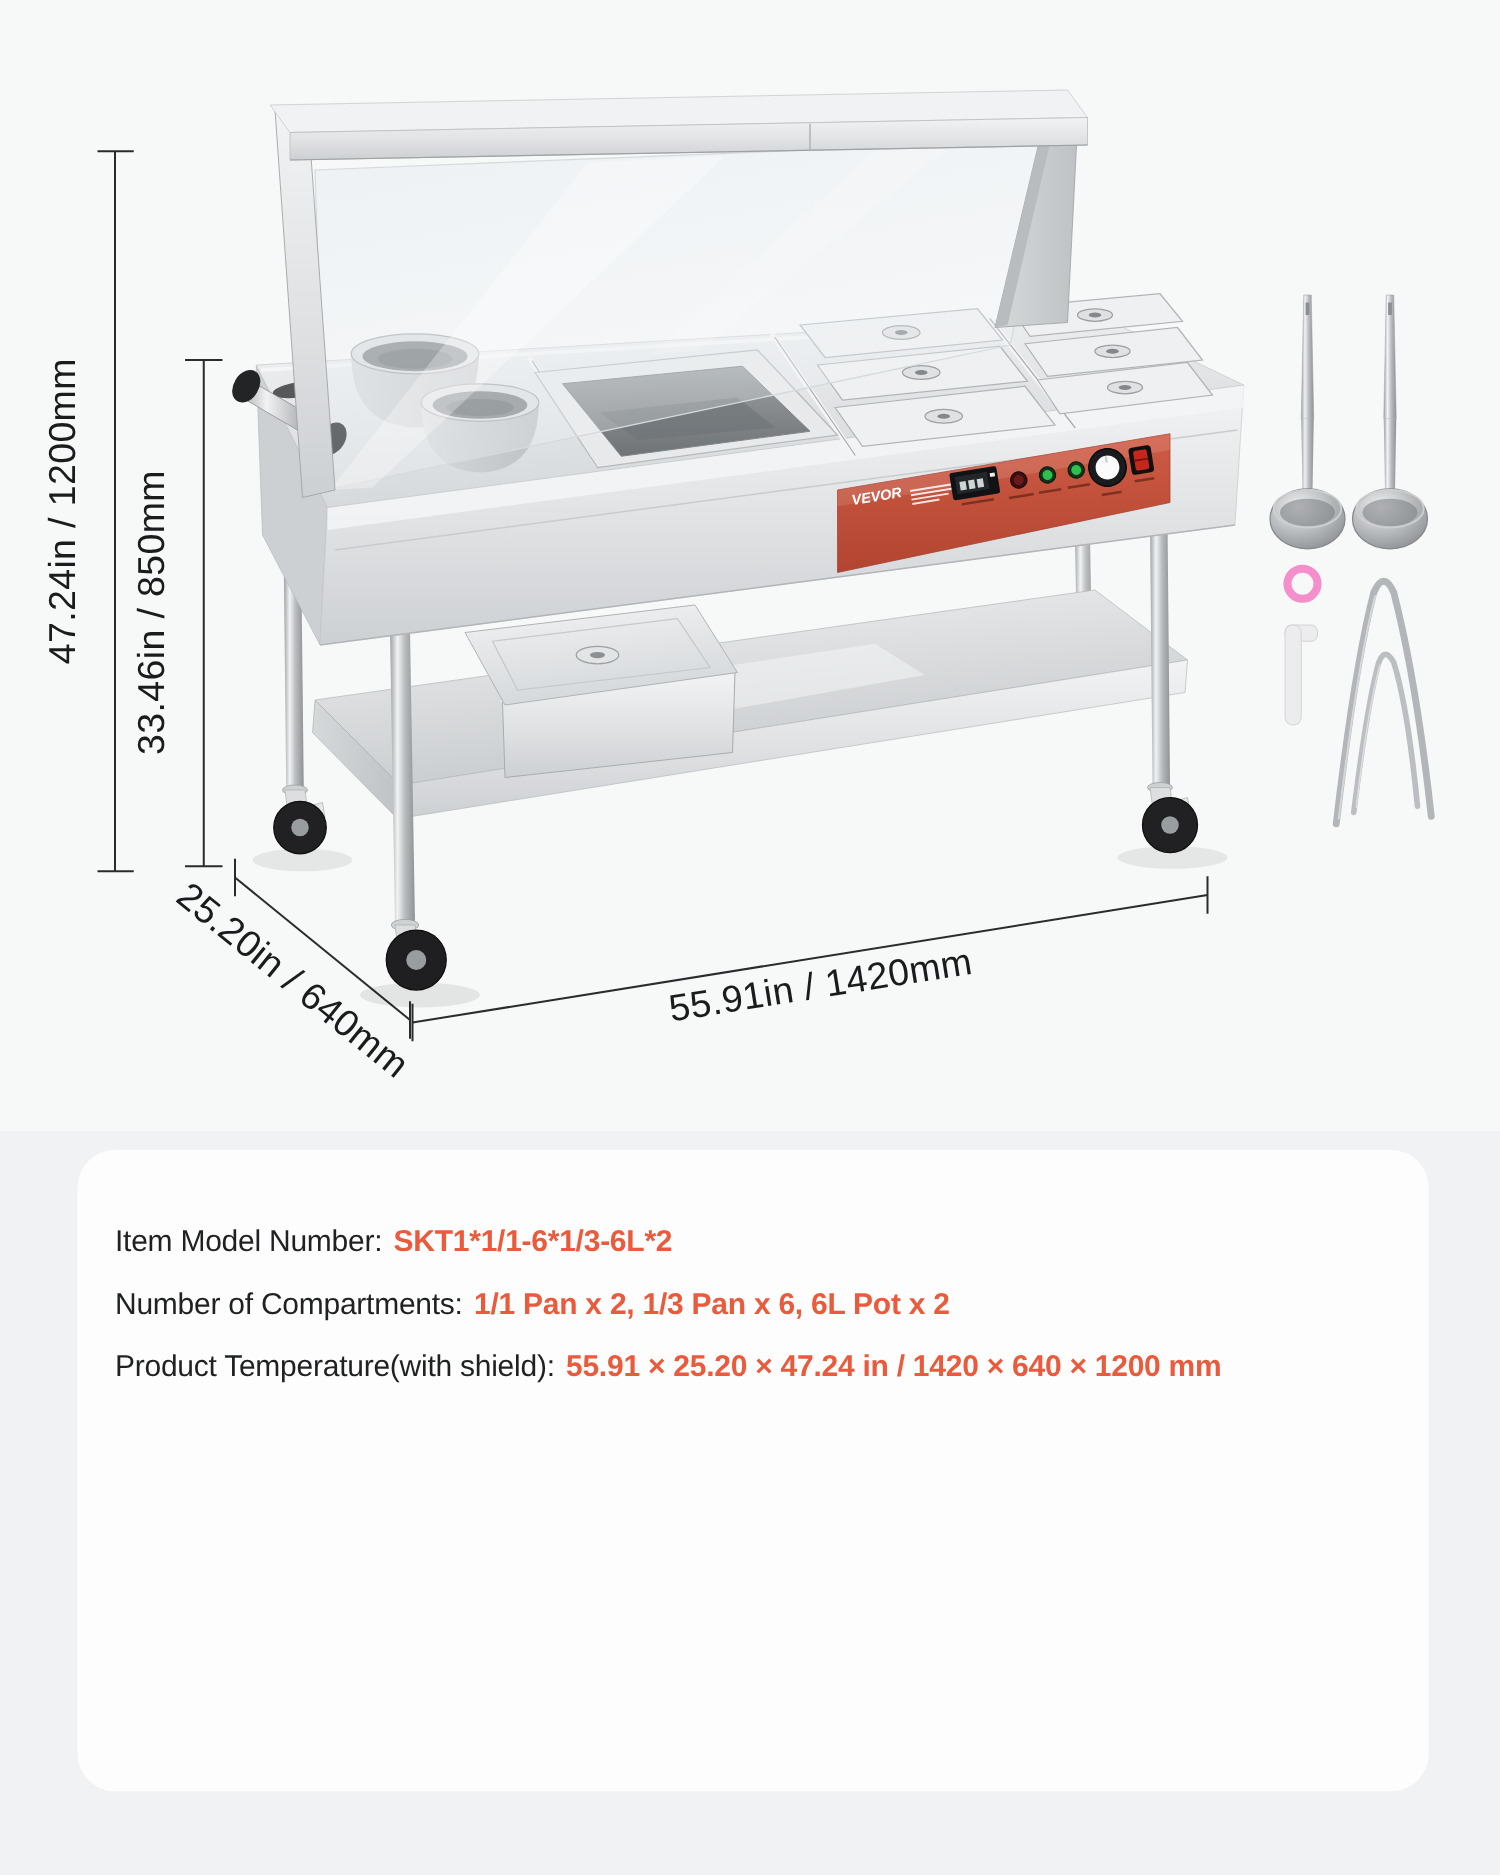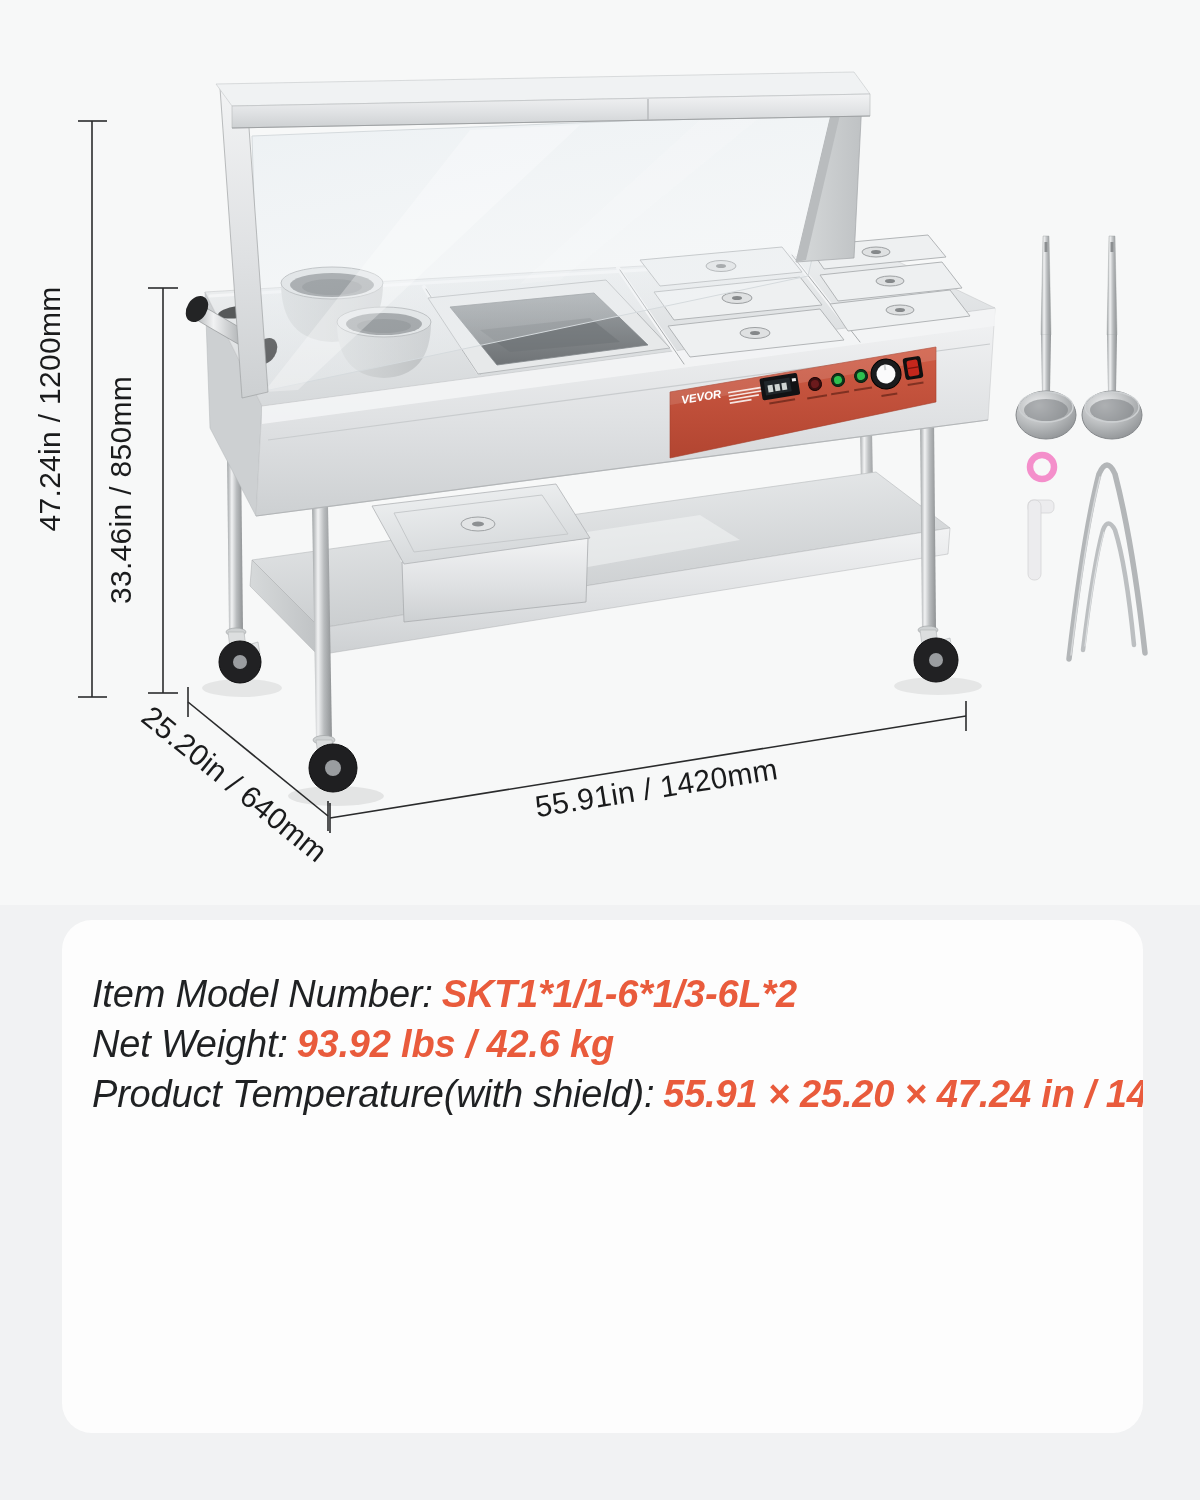--- a/index.html
+++ b/index.html
@@ -30,26 +30,25 @@
     position: absolute;
     left: 62px; top: 920px;
     width: 1081px; height: 513px;
     background: #fdfdfd;
     border-radius: 30px;
     box-sizing: border-box;
     padding: 58px 20px 0 30px;
     overflow: hidden;
   }
   .spec-row {
-    font-size: 38px;
+    font-size: 24px;
     line-height: 32px;
     margin-bottom: 18px;
     white-space: nowrap;
     letter-spacing: -0.2px;
-    font-style: italic;
   }
   .spec-label { color: #1f2123; font-weight: 400; }
   .spec-value { color: #e95b3c; font-weight: 700; margin-left: 9px; }
 </style>
 </head>
 <body>
 
 <div class="photo-area"></div>
 
 <svg class="scene" width="1200" height="905" viewBox="0 0 1200 905">
@@ -349,18 +348,18 @@
       <path d="M1085,646 C1092,586 1099,550 1104,532" stroke="#e4e6e7" stroke-width="1.2" opacity="0.8"></path>
     </g>
   </g>
 </svg>
 
 <div class="spec-card">
   <div class="spec-row">
     <span class="spec-label">Item Model Number:</span><span class="spec-value">SKT1*1/1-6*1/3-6L*2</span>
   </div>
   <div class="spec-row">
-    <span class="spec-label">Net Weight:</span><span class="spec-value">93.92 lbs / 42.6 kg</span>
+    <span class="spec-label">Number of Compartments:</span><span class="spec-value">1/1 Pan x 2, 1/3 Pan x 6, 6L Pot x 2</span>
   </div>
   <div class="spec-row">
     <span class="spec-label">Product Temperature(with shield):</span><span class="spec-value">55.91 × 25.20 × 47.24 in / 1420 × 640 × 1200 mm</span>
   </div>
 </div>
 
 </body></html>

